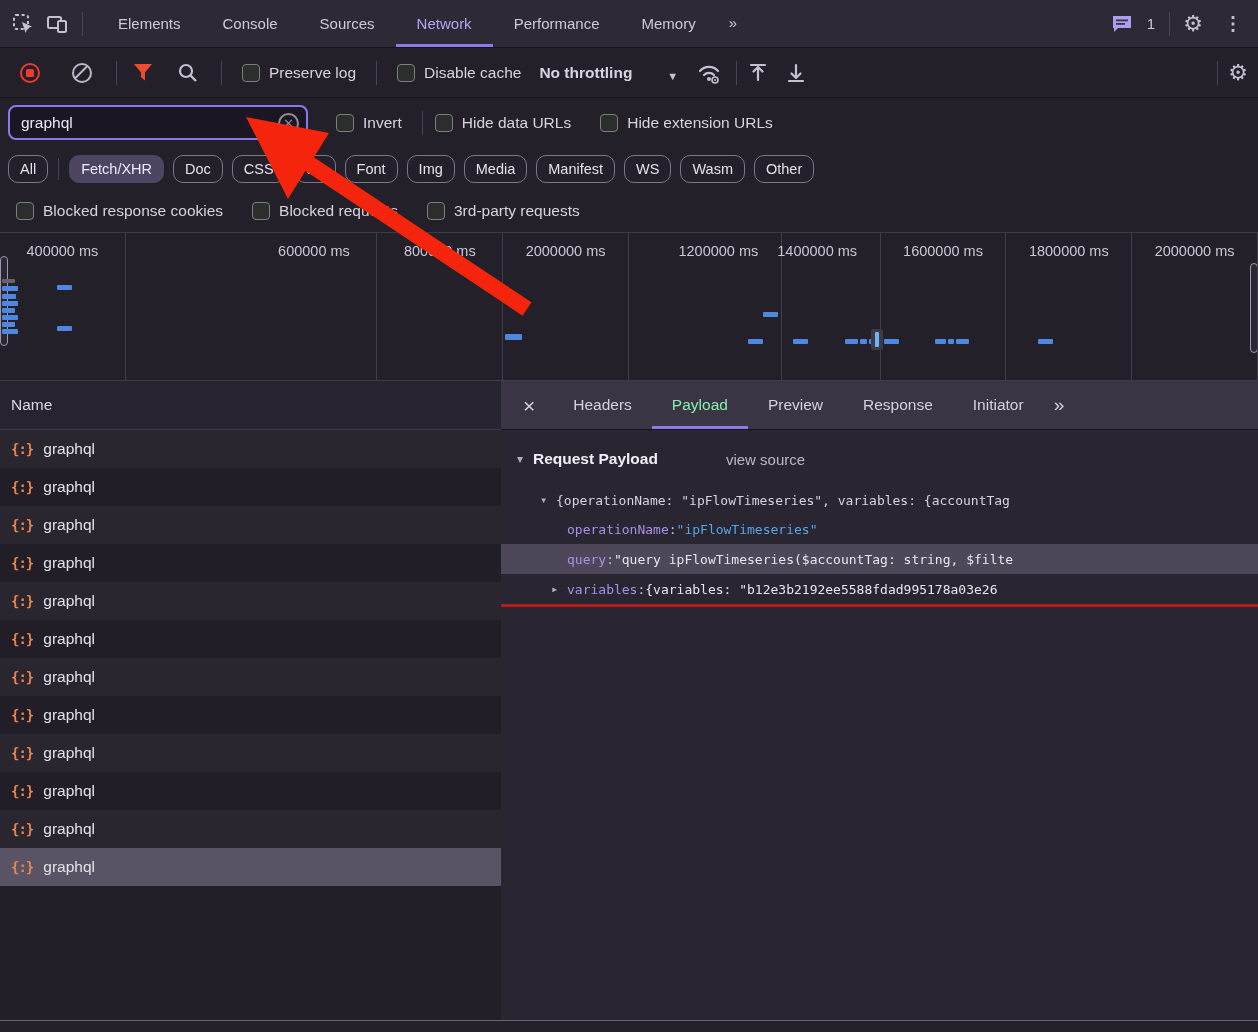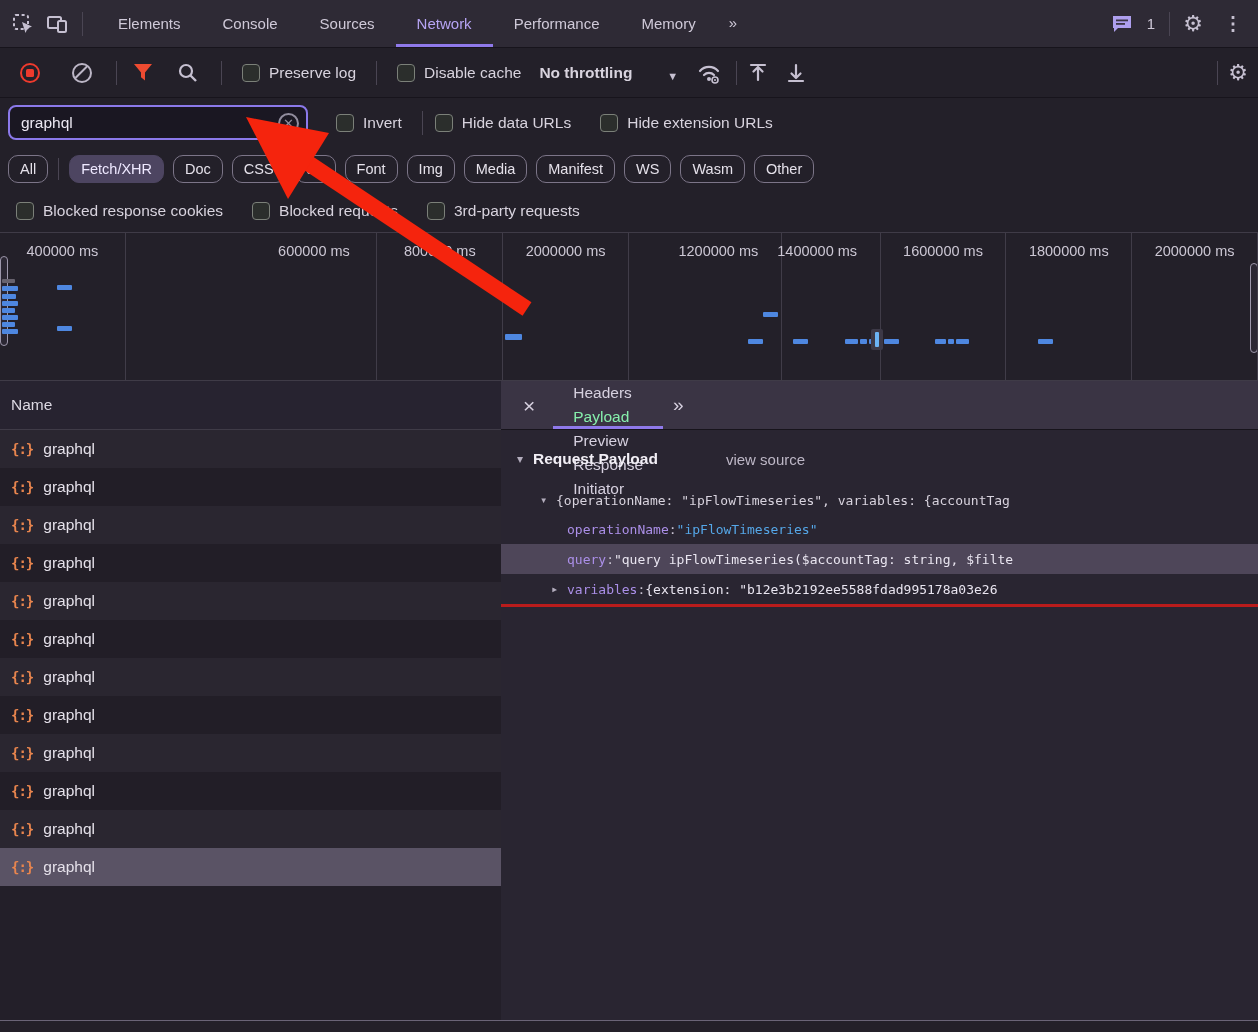--- a/index.html
+++ b/index.html
@@ -362,21 +362,21 @@
       <div class="req-row sel">
         <span class="json-ico">{:}</span>
         <span>graphql</span>
       </div>
     </div>
 </div>
 
 <div id="detail">
   <div id="dtabs">
     <span class="close-x">×</span>
-    <div id="dtabs-list" style="display:flex;height:100%;flex-direction:column;">
+    <div id="dtabs-list" style="display:flex;height:100%;">
         <div class="dtab">Headers</div>
         <div class="dtab sel">Payload</div>
         <div class="dtab">Preview</div>
         <div class="dtab">Response</div>
         <div class="dtab">Initiator</div>
       </div>
     <span class="dmore">»</span>
   </div>
   <div class="sect-row">
     <span class="tri">▾</span>
@@ -397,21 +397,21 @@
       <div class="prow mono hl">
         <span class="tri"></span>
         <span class="k">query</span>
         <span class="colon">: </span>
         <span class="v-plain">"query ipFlowTimeseries($accountTag: string, $filte</span>
       </div>
       <div class="prow mono">
         <span class="tri">▸</span>
         <span class="k">variables</span>
         <span class="colon">: </span>
-        <span class="v-plain">{extension: "b12e3b2192ee5588fdad995178a03e26</span>
+        <span class="v-plain">{variables: "b12e3b2192ee5588fdad995178a03e26</span>
       </div>
     </div>
 </div>
 
 <div id="bottomstrip"></div>
 
 <svg id="arrow-overlay" viewBox="0 0 1258 1032">
   <line id="arrow-shaft" x1="305" y1="161" x2="527" y2="309" stroke-width="16" stroke="#f5240d"></line>
   <polygon id="arrow-head" points="246,117 329,133 288,199" fill="#f5240d"></polygon>
 </svg>

